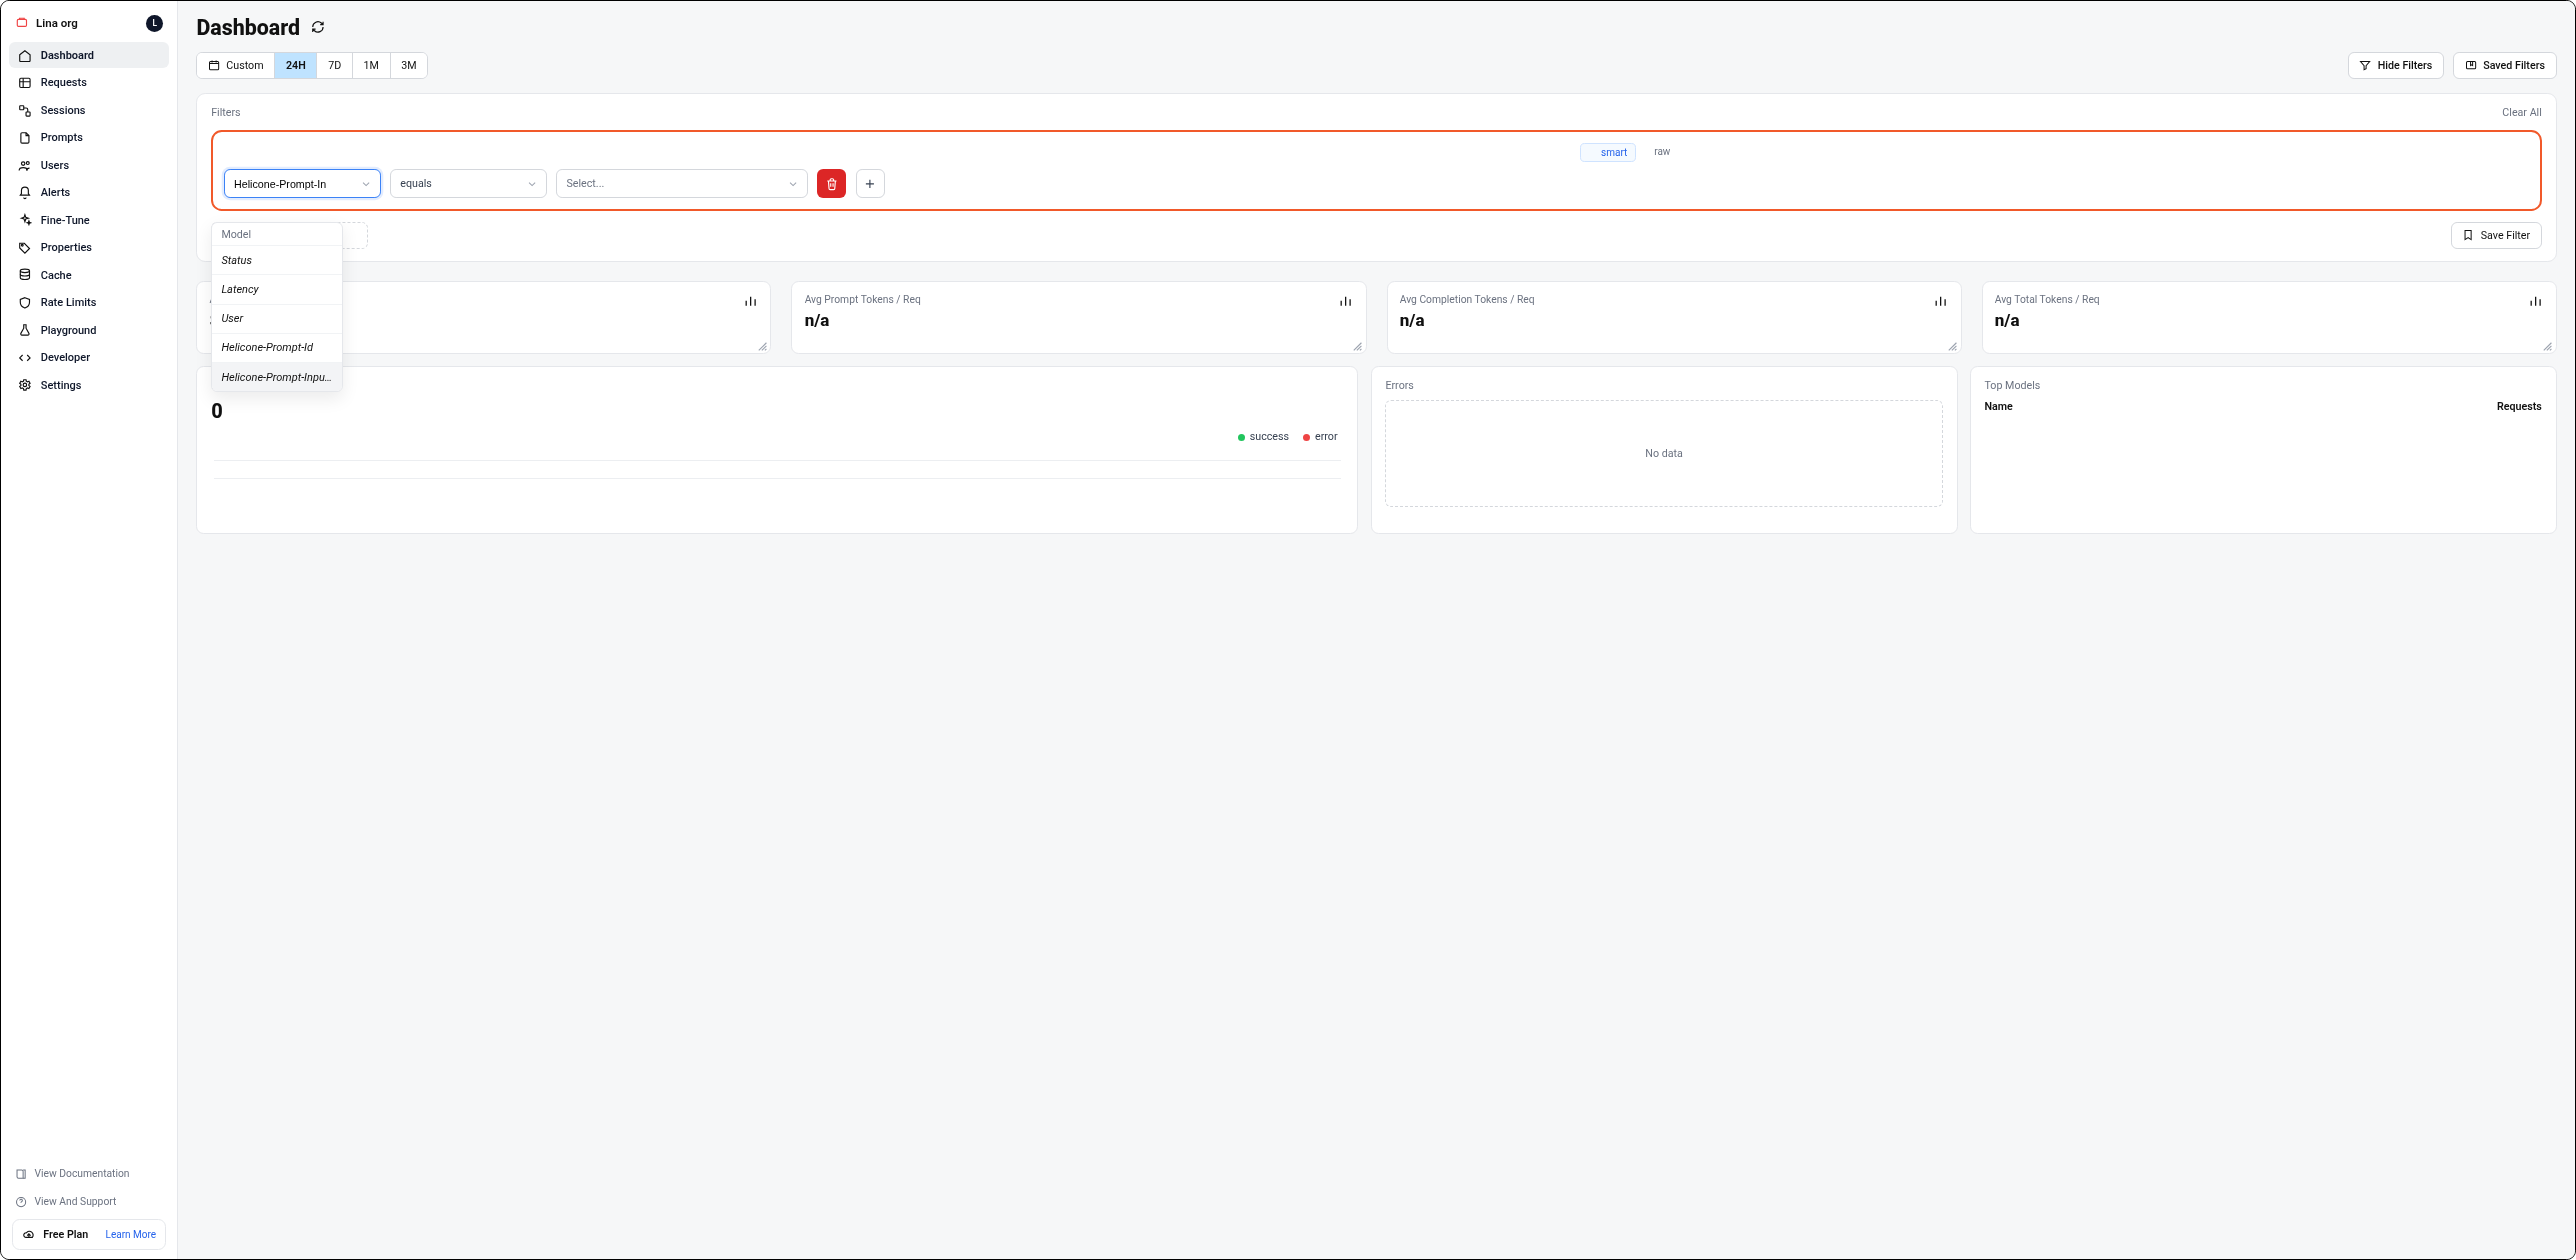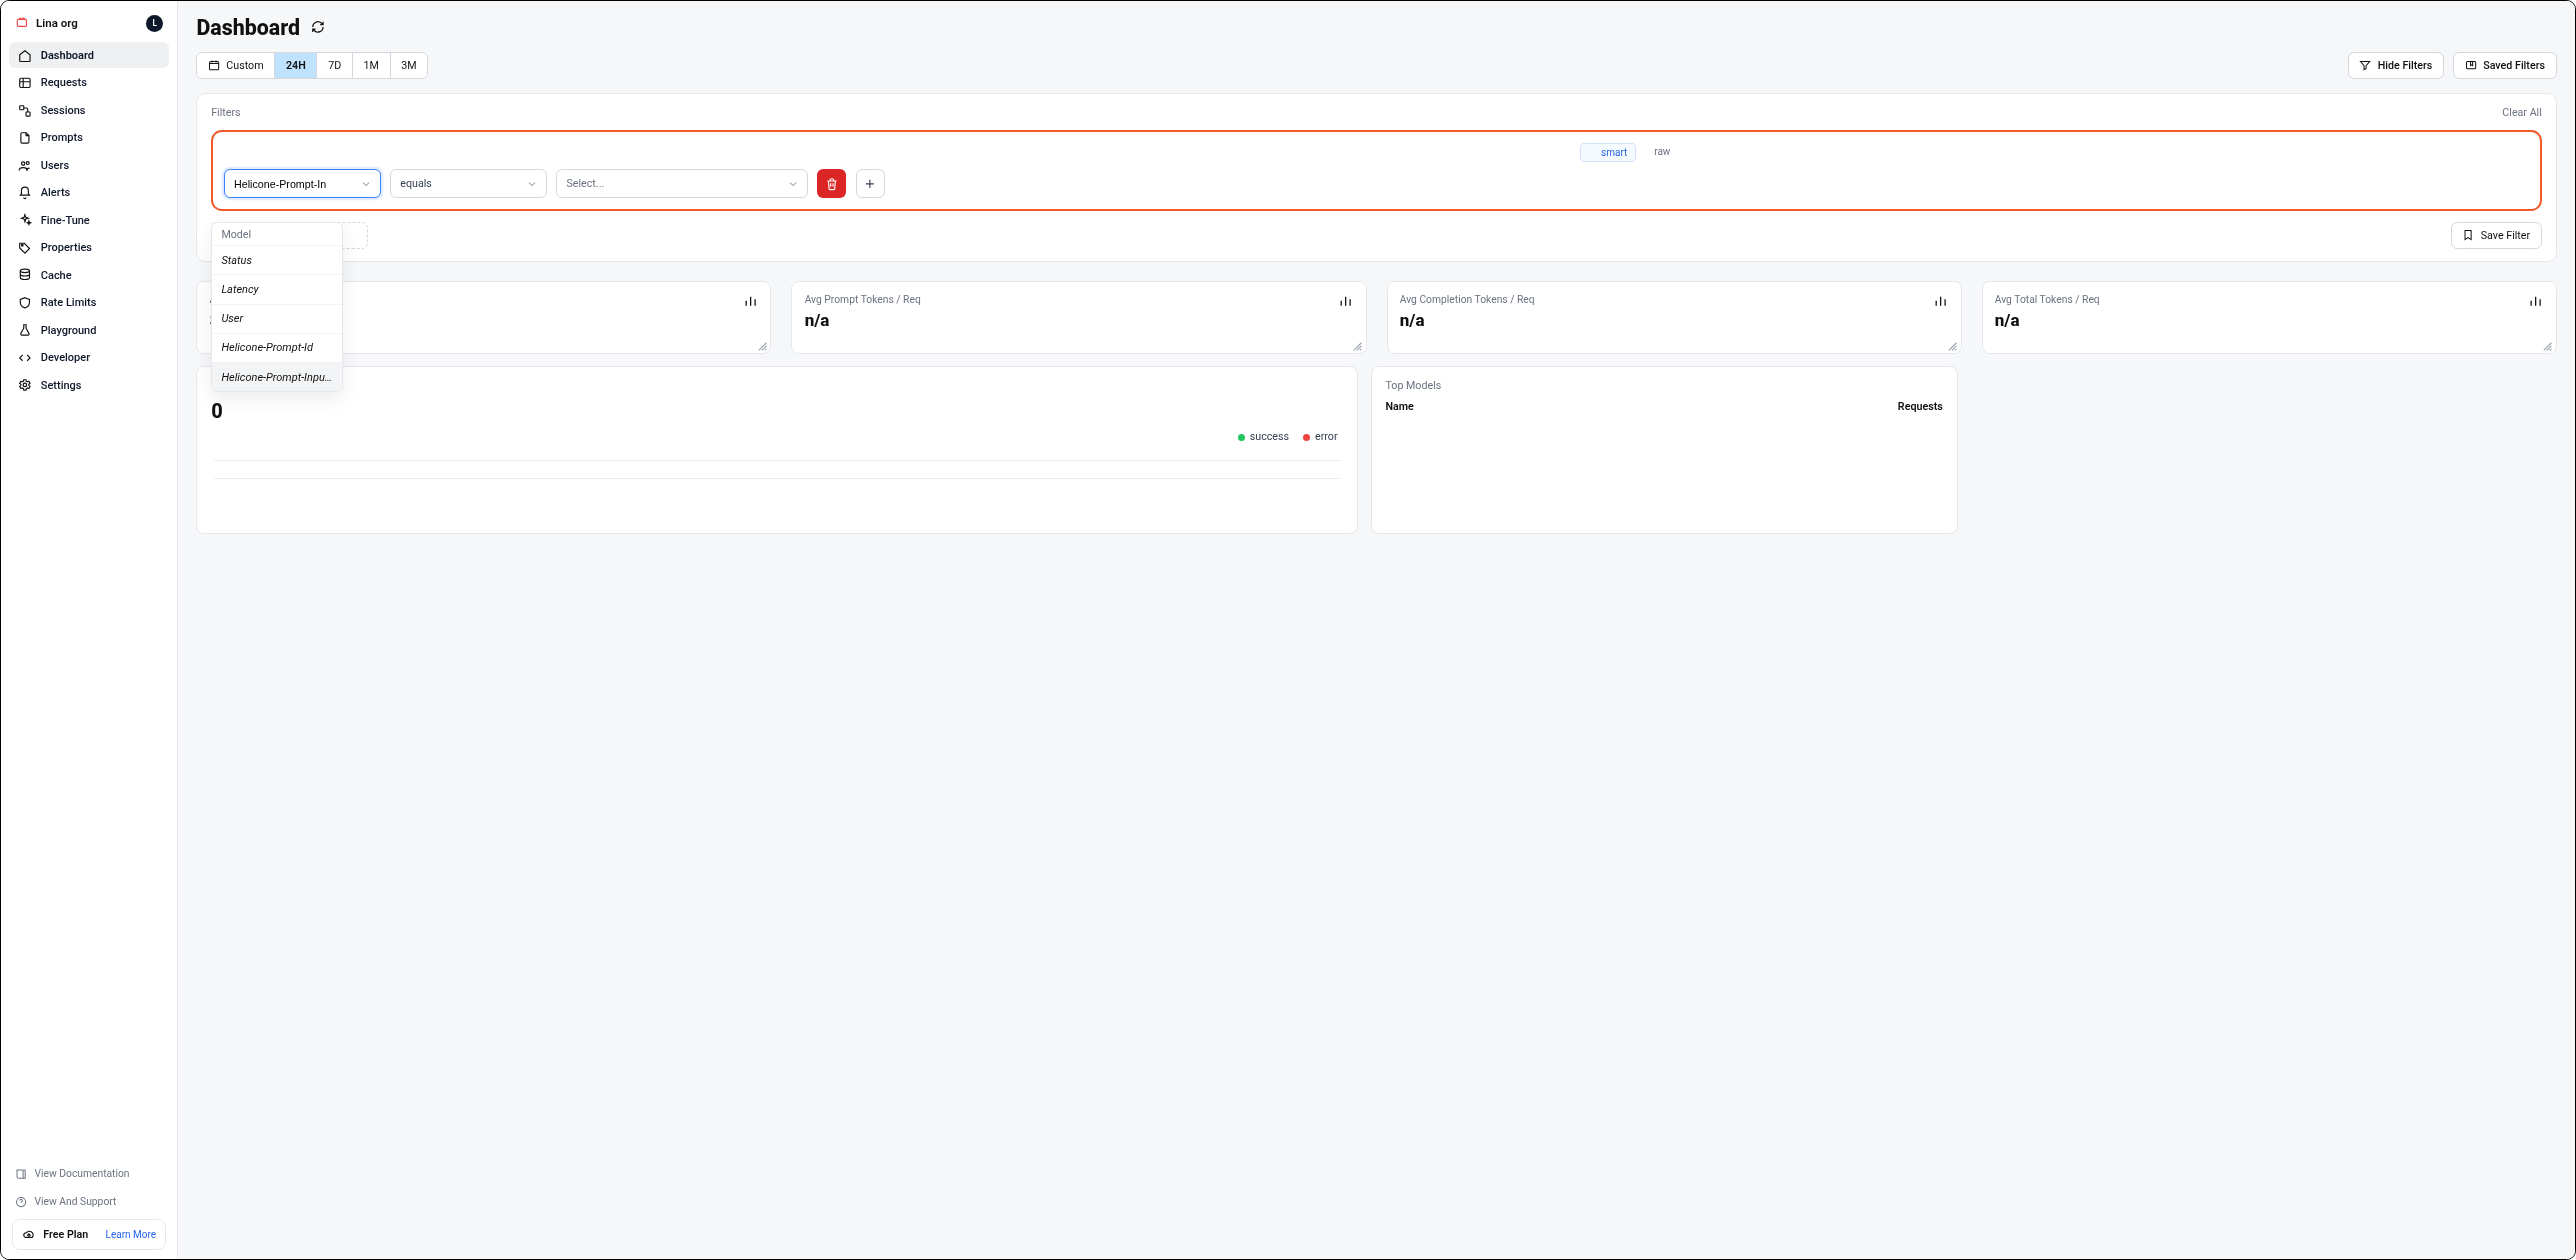--- a/index.html
+++ b/index.html
@@ -574,20 +574,26 @@
         <div class="panel-title">Requests</div>
         <div class="big0">0</div>
         <div class="legend">
           <span><span class="dot green"></span><span>success</span></span>
           <span><span class="dot red"></span><span>error</span></span>
         </div>
         <div class="rule"></div>
         <div class="rule"></div>
       </div>
       <div class="panel">
+        <div class="panel-title">Errors</div>
+        <div class="errors-box">
+          <span>No data</span>
+        </div>
+      </div>
+      <div class="panel">
         <div class="panel-title">Top Models</div>
         <div class="tm-head">
           <span>Name</span>
           <span>Requests</span>
         </div>
       </div>
     </div>
   </main>
 </div>
 

